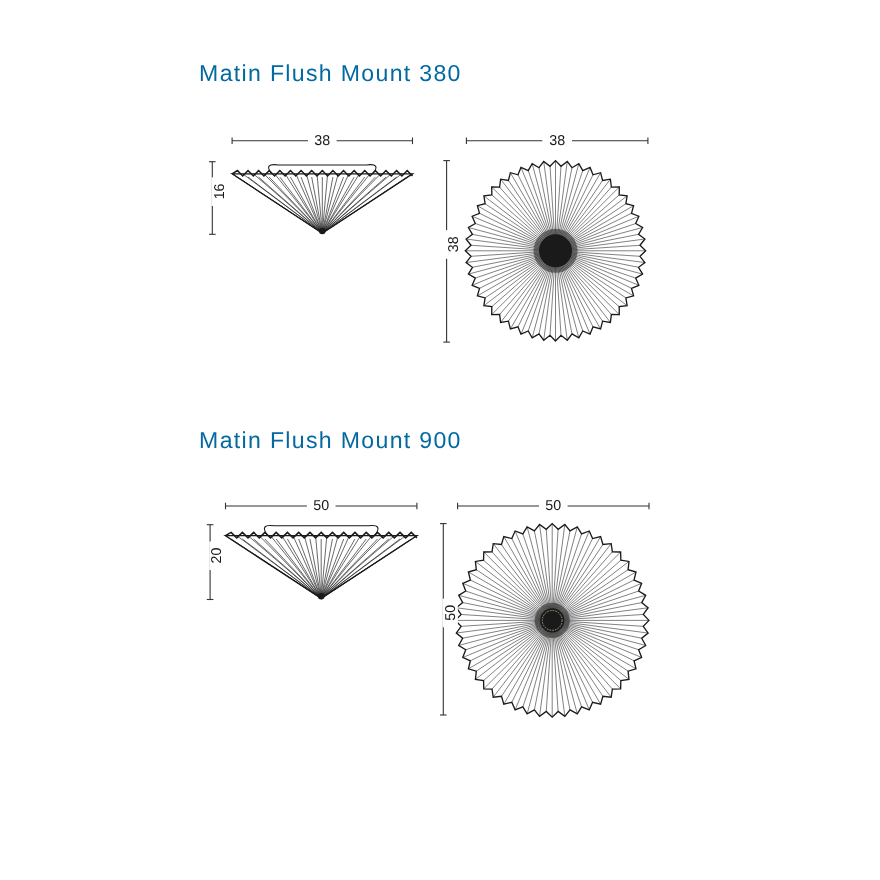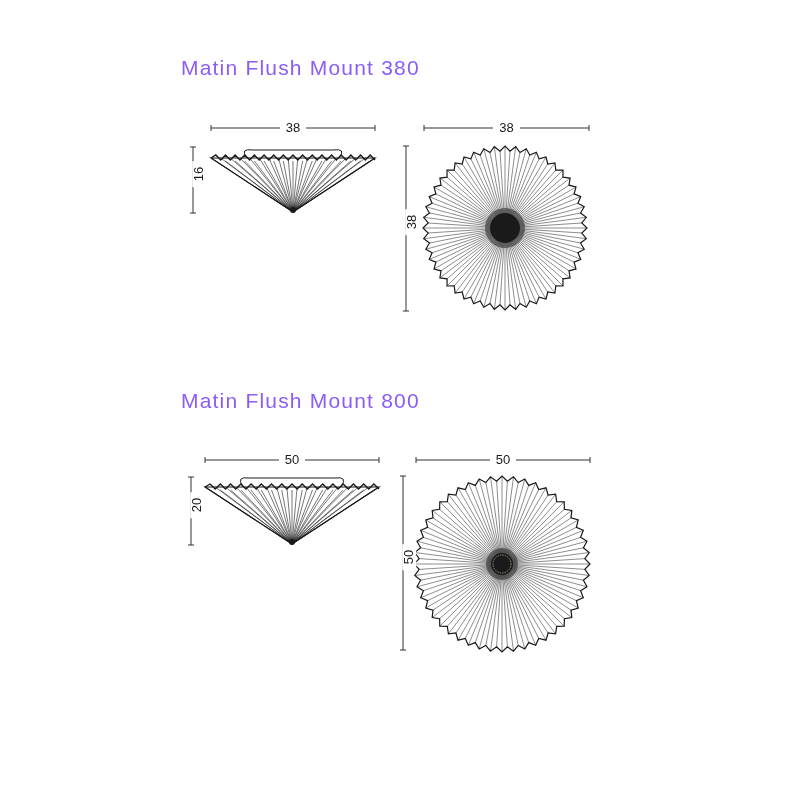--- a/index.html
+++ b/index.html
@@ -1,18 +1,18 @@
 <!DOCTYPE html>
 <html><head>
 <meta charset="utf-8">
 <style>
   html, body { margin: 0; padding: 0; background: #ffffff; }
   body { width: 800px; height: 800px; position: relative; overflow: hidden;
          font-family: "Liberation Sans", sans-serif; color: #1a1a1a; }
-  .title { position: absolute; font-size: 21px; letter-spacing: 1.2px; color: #8b5cf6; }
+  .title { position: absolute; font-size: 21px; letter-spacing: 1.2px; color: #0369a1; }
   .dim { position: absolute; font-size: 13px; color: #1a1a1a; background: #fff; padding: 0 6px; line-height: 14px; }
   .dim-v { transform: rotate(-90deg); transform-origin: center; }
   svg { position: absolute; left: 0; top: 0; }
 </style>
 </head>
 <body>
 
 <svg id="drawing" width="800" height="800" viewBox="0 0 800 800">
     <line x1="211" y1="128" x2="375" y2="128" stroke="#333333" stroke-width="1"></line>
     <line x1="211" y1="125" x2="211" y2="131" stroke="#333333" stroke-width="1"></line>
@@ -316,17 +316,17 @@
     <circle cx="502" cy="564" r="11" fill="#1a1a1a"></circle>
     <circle cx="502" cy="564" r="9" fill="none" stroke="#b8a888" stroke-width="0.8" stroke-dasharray="1.5 1"></circle>
   </svg>
 
 <div id="p0-title" class="title" style="left: 181px; top: 56px;">Matin Flush Mount 380</div>
 <div id="p0-side-w" class="dim" style="left: 279.766px; top: 121px;">38</div>
 <div id="p0-side-h" class="dim dim-v" style="left: 186px; top: 166.766px;">16</div>
 <div id="p0-top-w" class="dim" style="left: 493.266px; top: 121px;">38</div>
 <div id="p0-top-h" class="dim dim-v" style="left: 399px; top: 215.266px;">38</div>
 
-<div id="p1-title" class="title" style="left: 181px; top: 389px;">Matin Flush Mount 800</div>
+<div id="p1-title" class="title" style="left: 181px; top: 389px;">Matin Flush Mount 900</div>
 <div id="p1-side-w" class="dim" style="left: 278.766px; top: 453px;">50</div>
 <div id="p1-side-h" class="dim dim-v" style="left: 184px; top: 497.766px;">20</div>
 <div id="p1-top-w" class="dim" style="left: 489.766px; top: 453px;">50</div>
 <div id="p1-top-h" class="dim dim-v" style="left: 396px; top: 549.766px;">50</div>
 
 </body></html>

